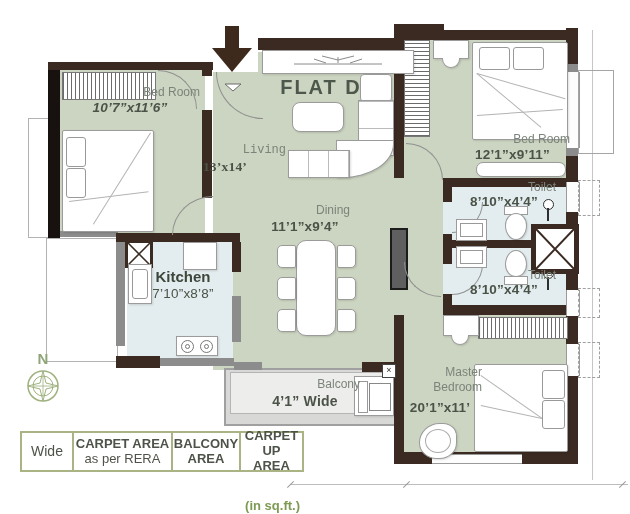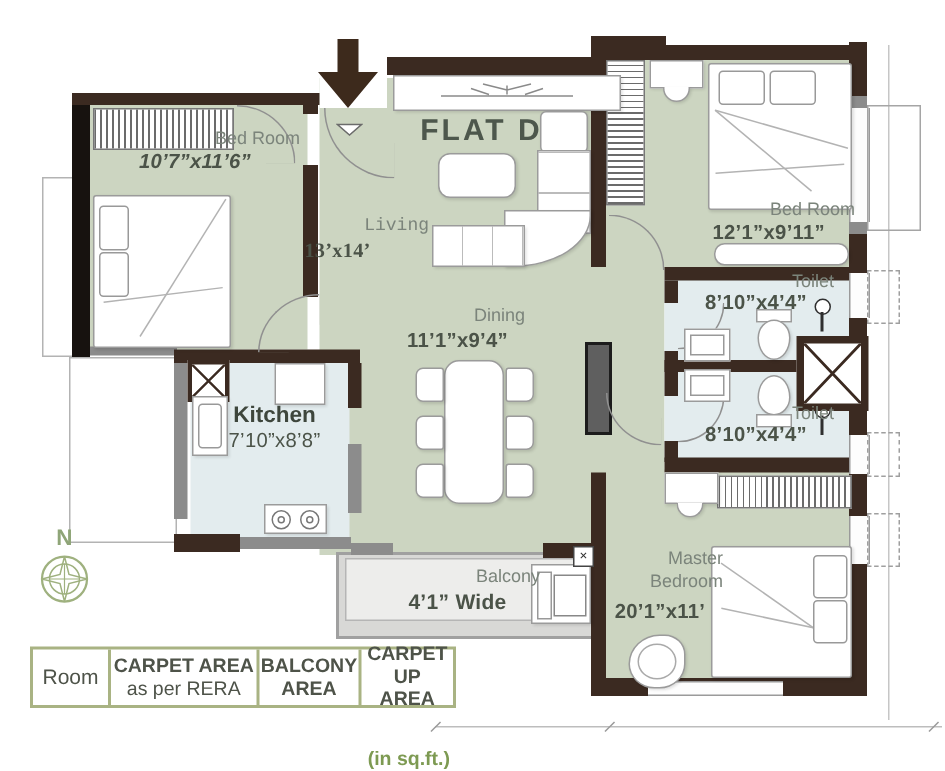--- a/index.html
+++ b/index.html
@@ -277,21 +277,21 @@
       <circle cx="18" cy="18" r="15" fill="none" stroke="#9fb17f" stroke-width="1.5"></circle>
       <circle cx="18" cy="18" r="10" fill="none" stroke="#9fb17f" stroke-width="1"></circle>
       <path d="M18 3 L21 15 L33 18 L21 21 L18 33 L15 21 L3 18 L15 15 Z" fill="none" stroke="#9fb17f" stroke-width="1"></path>
       <path d="M18 8 L18 28 M8 18 L28 18" stroke="#9fb17f" stroke-width="0.8"></path>
     </svg>
   </div>
 
   <div class="atable">
     <div class="trow thead">
       <div class="tcell c1">
-        <span class="h1">Room</span>
+        <span class="h1">Wide</span>
       </div>
       <div class="tcell c2">
         <span class="h1">CARPET AREA</span>
         <span class="h2">as per RERA</span>
       </div>
       <div class="tcell c3">
         <span class="h1">BALCONY</span>
         <span class="h1">AREA</span>
       </div>
       <div class="tcell c4">

